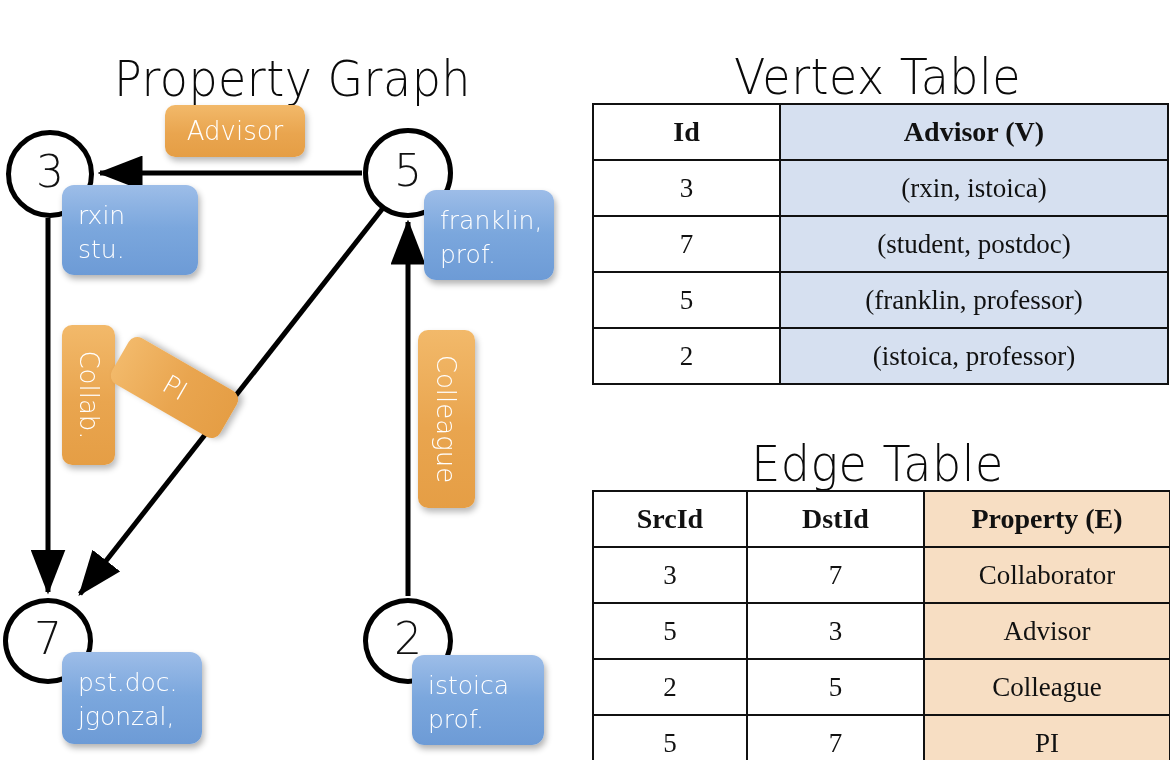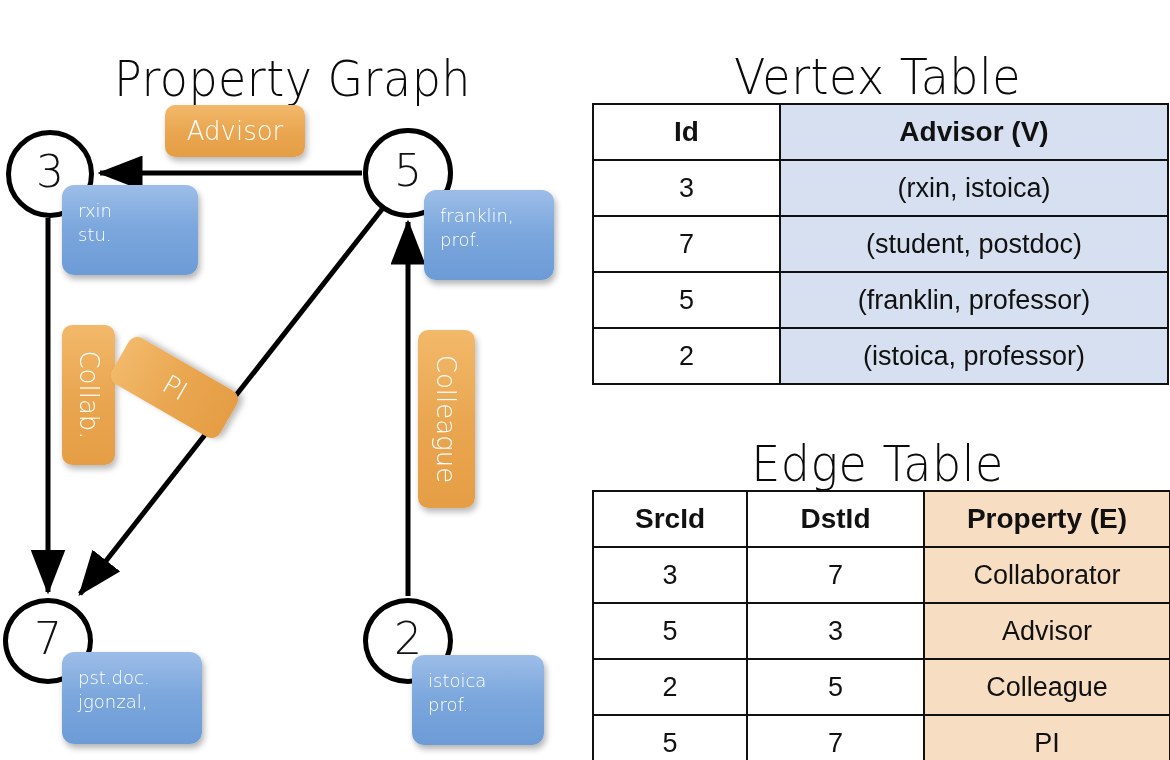--- a/index.html
+++ b/index.html
@@ -70,21 +70,21 @@
 
   
   .prop-box {
     position: absolute;
     border-radius: 12px;
     background: linear-gradient(180deg, #9dbde8 0%, #7ba7dd 48%, #6d9bd6 100%);
     box-shadow: 2px 4px 6px rgba(0,0,0,0.30);
     color: #ffffff;
     font-family: "DejaVu Sans", sans-serif;
     font-weight: 300;
-    font-size: 18px;
+    font-size: 25px;
     line-height: 1.35;
     padding: 14px 16px;
     box-sizing: border-box;
     z-index: 4;
   }
   #prop-rxin     { left: 62px;  top: 185px; width: 136px; height: 90px; }
   #prop-franklin { left: 424px; top: 190px; width: 130px; height: 90px; }
   #prop-jgonzal  { left: 62px;  top: 652px; width: 140px; height: 92px; }
   #prop-istoica  { left: 412px; top: 655px; width: 132px; height: 90px; }
 
@@ -110,21 +110,21 @@
   #label-pi        { left: 148px; top: 325px; width: 53px;  height: 125px;
                      transform: rotate(-60deg); transform-origin: center center; }
 
   .vert-text  { transform: rotate(90deg); white-space: nowrap; }
   .pi-text    { transform: rotate(90deg); white-space: nowrap; }
 
   
   .data-table {
     position: absolute;
     border-collapse: collapse;
-    font-family: Liberation Sans, sans-serif;
+    font-family: Liberation Serif, serif;
     table-layout: fixed;
   }
   .data-table td, .data-table th {
     border: 2px solid #111;
     text-align: center;
     font-weight: 300;
     font-size: 27px;
     color: #111;
     padding: 0;
     height: 54px;

